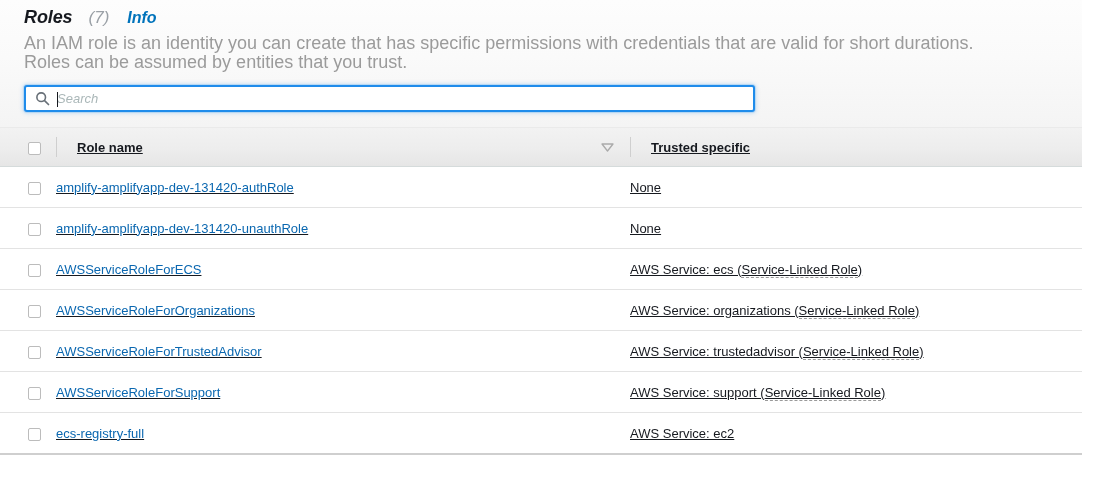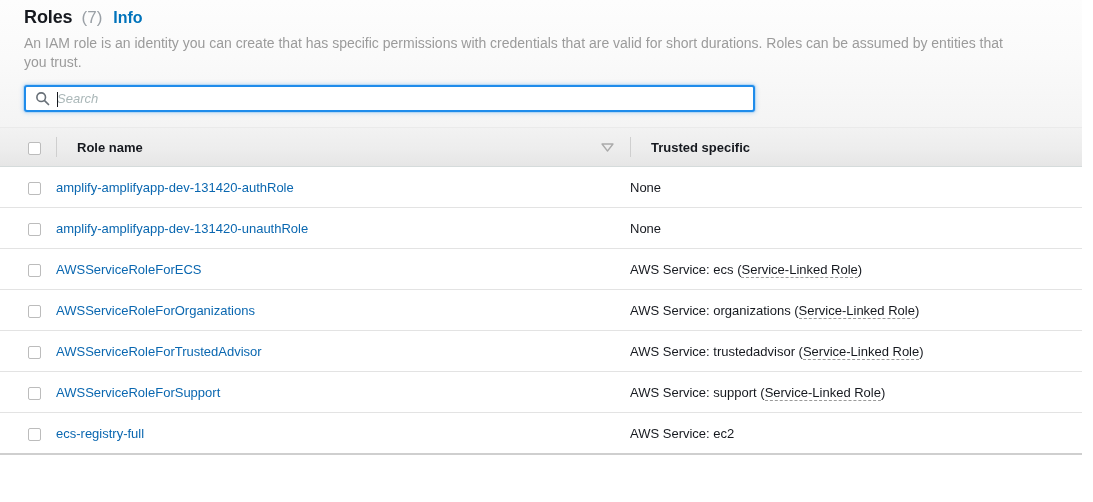--- a/index.html
+++ b/index.html
@@ -31,22 +31,23 @@
     background: linear-gradient(to bottom, #fdfdfd 0%, #fafafa 45%, #f4f4f4 100%);
     border-bottom: 1px solid #eaeaea;
     box-sizing: border-box;
     width: 1082px;
     height: 128px;
   }
 
   .title-row {
     display: flex;
     align-items: baseline;
-    gap: 9px;
+    gap: 16px;
     line-height: 1.2;
+    font-style: italic;
   }
   .title-main {
     font-size: 18px;
     font-weight: bold;
     color: #16191f;
     letter-spacing: -0.1px;
   }
   .title-count {
     font-size: 17px;
     font-weight: normal;
@@ -57,21 +58,21 @@
     font-weight: bold;
     color: #0073bb;
     cursor: pointer;
     text-decoration: none;
     margin-left: 2px;
     text-align: center;
   }
 
   .panel-desc {
     margin-top: 5px;
-    font-size: 14px;
+    font-size: 18px;
     line-height: 19px;
     color: #9b9b9b;
     max-width: 990px;
   }
 
   
   .search-wrap {
     margin-top: 13px;
     position: relative;
     width: 731px;
@@ -124,20 +125,21 @@
     height: 15px;
     background: #16191f;
   }
 
   
   .tbl {
     width: 1082px;
     border-collapse: collapse;
     table-layout: fixed;
     background: #ffffff;
+    text-decoration: underline;
   }
   .tbl thead th {
     background: linear-gradient(to bottom, #f2f2f2 0%, #ededed 55%, #e6e6e6 100%);
     border-bottom: 1px solid #d5dbdb;
     font-size: 13px;
     font-weight: bold;
     color: #16191f;
     text-align: left;
     height: 38px;
     padding: 0;

